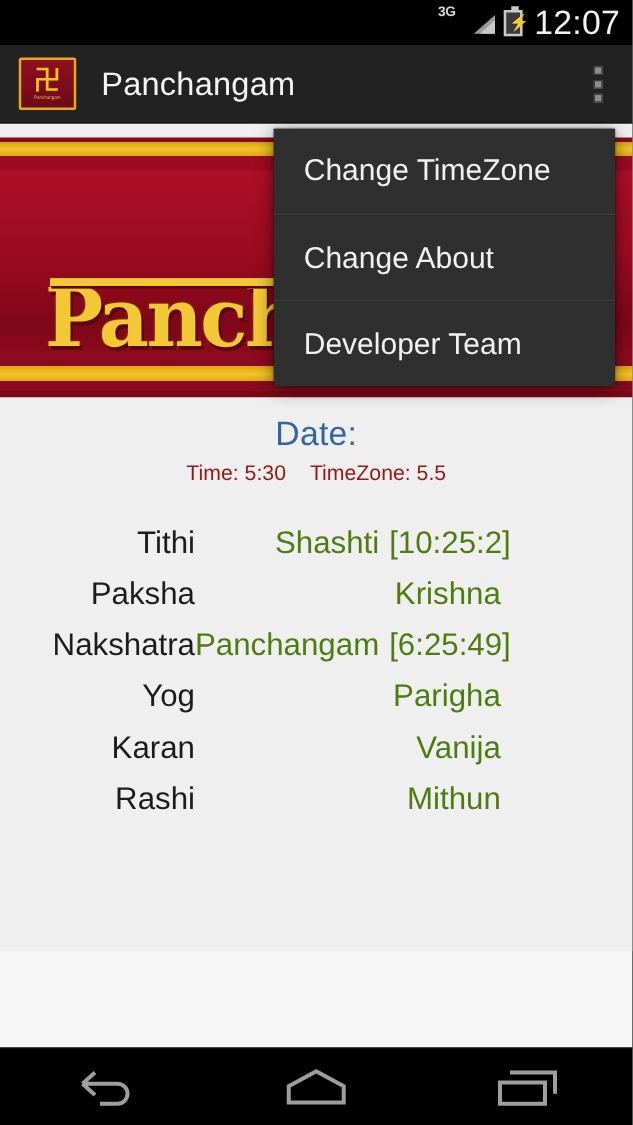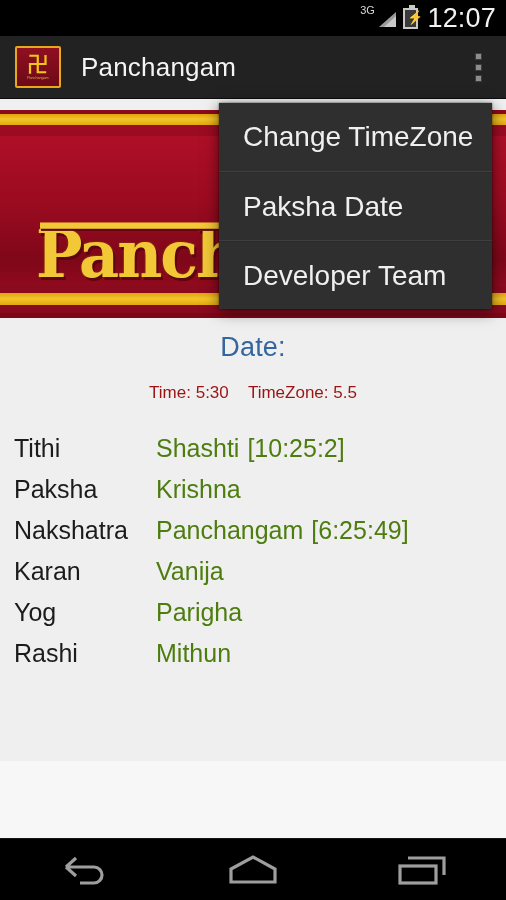--- a/index.html
+++ b/index.html
@@ -10,22 +10,22 @@
     overflow:hidden;
   }
   #screen { position:relative; width:506px; height:900px; background:#f7f7f7; }
 
   
   .statusbar {
     position:absolute; left:0; top:0; width:506px; height:36px;
     background:#000; display:flex; align-items:center; justify-content:flex-end;
     padding-right:10px;
   }
-  .sb-3g { font-size:11px; color:#d8d8d8; font-weight:normal; letter-spacing:-0.3px;
-           align-self:flex-start; margin-top:4px; margin-right:5px; }
+  .sb-3g { font-size:11px; color:#d8d8d8; font-weight:bold; letter-spacing:-0.3px;
+           align-self:flex-start; margin-top:4px; margin-right:15px; }
   .sb-signal { width:17px; height:17px; position:relative; margin-right:7px; align-self:flex-end; margin-bottom:9px; }
   .sb-signal .tri {
     position:absolute; right:0; bottom:0; width:0; height:0;
     border-left:17px solid transparent; border-bottom:15px solid #9a9a9a;
   }
   .sb-signal .tri-filled {
     position:absolute; right:0; bottom:0; width:0; height:0;
     border-left:12px solid transparent; border-bottom:11px solid #c8c8c8;
   }
   .sb-batt { width:15px; height:21px; border:2px solid #c9c9c9; position:relative;
@@ -88,39 +88,39 @@
     transform:scaleY(1.05);
   }
   .banner-title .bar {
     position:absolute; left:4px; top:6px; width:330px; height:6px; background:#f2c836;
     box-shadow:1px 2px 0 #5e0512;
   }
 
   
   .content { position:absolute; left:0; top:318px; width:506px; height:443px; background:#efefef; }
   .date-line { text-align:center; padding-top:14px; font-size:27px; color:#33669e; letter-spacing:0.2px; }
-  .time-line { text-align:center; margin-top:20px; font-size:17px; color:#9a1414; }
+  .time-line { text-align:center; margin-top:6px; font-size:17px; color:#9a1414; }
   .time-line .gap { display:inline-block; width:10px; }
 
   table.panch { margin:26px 0 0 14px; border-collapse:collapse; }
-  table.panch td { padding:0 0 3px 0; font-size:25px; line-height:38px; vertical-align:baseline; }
+  table.panch td { padding:0 0 3px 0; font-size:25px; line-height:38px; vertical-align:baseline;text-align:right; }
   td.lbl { color:#1c1c1c; padding-right:10px; min-width:142px; }
   td.val { color:#4d7c0f; }
   td.val .brk { margin-left:8px; }
 
   
   .menu {
     position:absolute; left:219px; top:103px; width:273px;
     background:#2f2f2f;
     box-shadow:0 3px 14px rgba(0,0,0,0.55), 0 0 2px rgba(0,0,0,0.6);
     z-index:30;
   }
   .menu-item {
     height:69px; display:flex; align-items:center;
-    padding-left:24px; color:#f0f0f0; font-size:28px;
+    padding-left:24px; color:#f0f0f0; font-size:24px;
     border-bottom:1px solid #3f3f3f;
     border-top:1px solid #2a2a2a;
   }
   .menu-item:first-child { border-top:none; }
   .menu-item:last-child { border-bottom:none; height:68px; }
 
   
   .navbar { position:absolute; left:0; bottom:0; width:506px; height:62px; background:#000;
             border-top:1px solid #151515; display:flex; align-items:center; justify-content:space-around; }
   .nav-btn { width:100px; height:62px; display:flex; align-items:center; justify-content:center; }
@@ -190,47 +190,47 @@
             <span>Krishna</span><span class="brk"></span>
           </td>
         </tr>
         <tr>
           <td class="lbl">Nakshatra</td>
           <td class="val">
             <span>Panchangam</span><span class="brk">[6:25:49]</span>
           </td>
         </tr>
         <tr>
+          <td class="lbl">Yog</td>
+          <td class="val">
+            <span>Parigha</span><span class="brk"></span>
+          </td>
+        </tr>
+        <tr>
           <td class="lbl">Karan</td>
           <td class="val">
             <span>Vanija</span><span class="brk"></span>
-          </td>
-        </tr>
-        <tr>
-          <td class="lbl">Yog</td>
-          <td class="val">
-            <span>Parigha</span><span class="brk"></span>
           </td>
         </tr>
         <tr>
           <td class="lbl">Rashi</td>
           <td class="val">
             <span>Mithun</span><span class="brk"></span>
           </td>
         </tr>
       </tbody>
     </table>
   </div>
 
   <div class="menu">
     <div class="menu-item">
       <span>Change TimeZone</span>
     </div>
     <div class="menu-item">
-      <span>Paksha Date</span>
+      <span>Change About</span>
     </div>
     <div class="menu-item">
       <span>Developer Team</span>
     </div>
   </div>
 
   <div class="navbar">
     <div class="nav-btn">
       <svg width="52" height="34" viewBox="0 0 52 34">
         <path class="nav-ico" d="M8 14 L18 5 M8 14 L18 23 M8 14 H36 a8 8 0 0 1 0 16 H22"></path>

